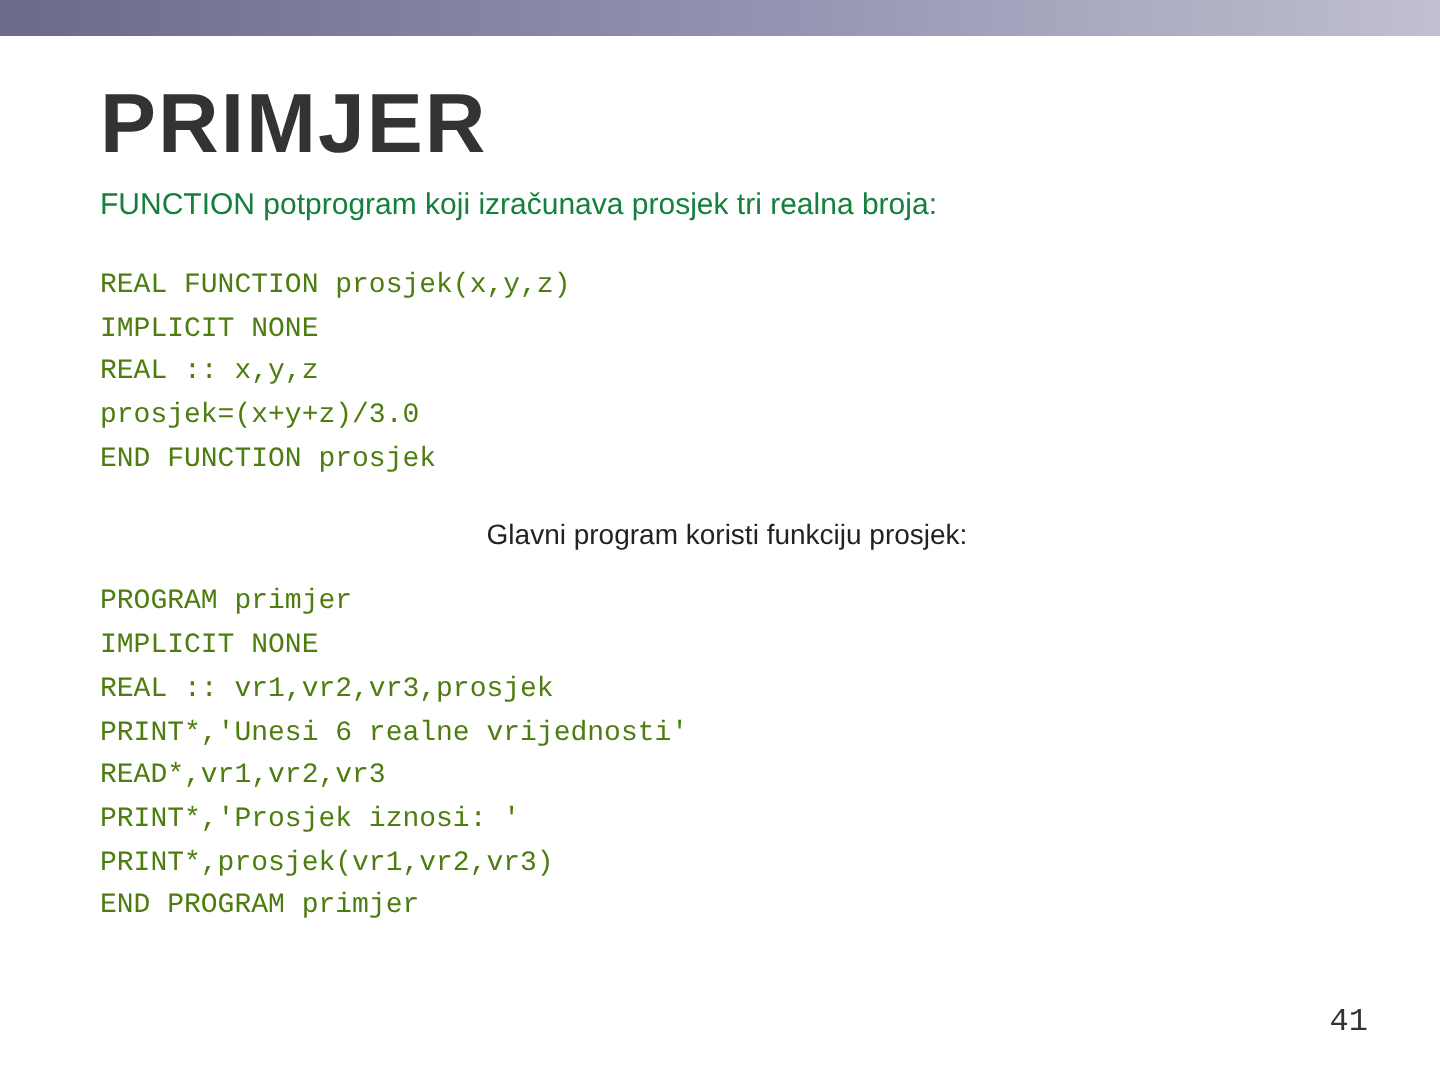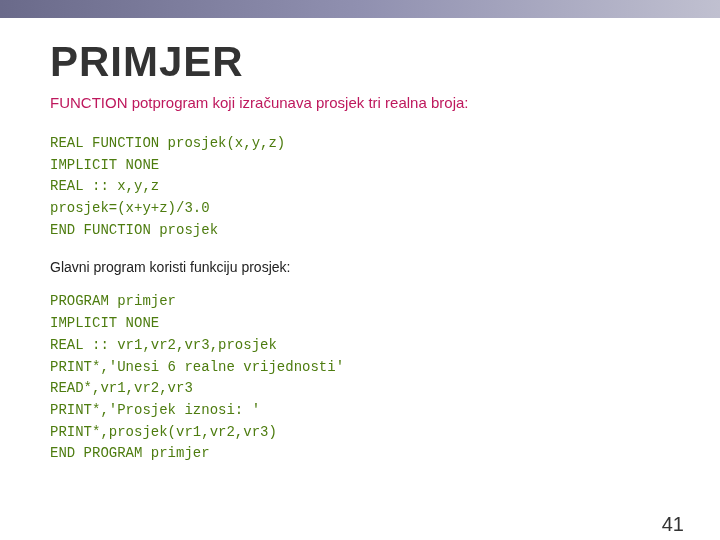--- a/index.html
+++ b/index.html
@@ -30,48 +30,49 @@
     .title {
       font-size: 42px;
       font-weight: bold;
       color: #333;
       margin-bottom: 8px;
       letter-spacing: 1px;
     }
 
     .subtitle {
       font-size: 15px;
-      color: #be185d;
+      color: #15803d;
       margin-bottom: 22px;
     }
 
     .code-block {
       font-family: 'Courier New', Courier, monospace;
       font-size: 14px;
       color: #4d7c0f;
       line-height: 1.55;
       margin-bottom: 18px;
       white-space: pre;
     }
 
     .comment-line {
       font-family: Arial, sans-serif;
       font-size: 14px;
       color: #222;
       margin-bottom: 16px;
       white-space: pre;
+      text-align: center;
     }
 
     .page-number {
       position: absolute;
-      bottom: 4px;
+      bottom: 20px;
       right: 36px;
-      font-size: 20px;
+      font-size: 16px;
       color: #333;
-      font-family: Liberation Sans, sans-serif;
+      font-family: Liberation Mono, monospace;
     }
   </style>
 </head>
 <body>
 
 <div class="top-bar"></div>
 
 <div class="content">
 
   <div class="title">PRIMJER</div>

